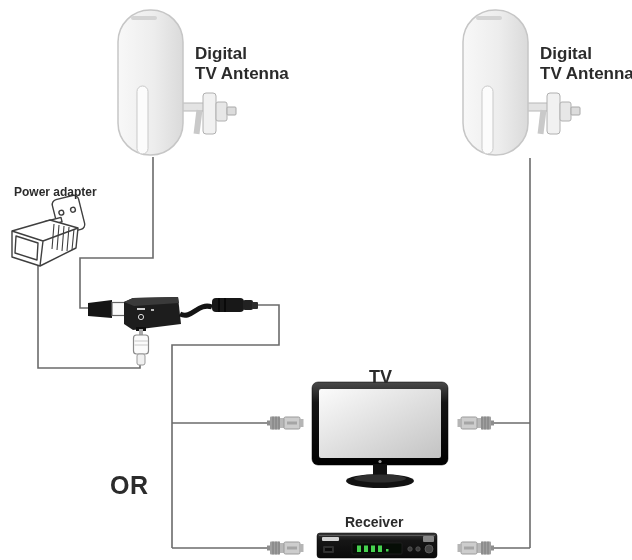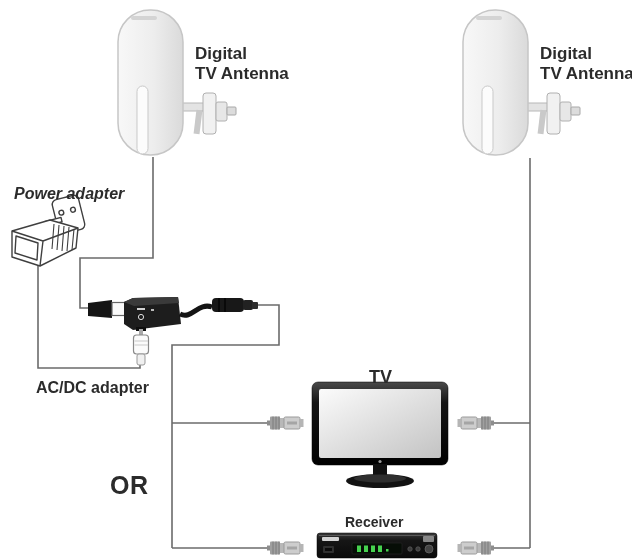--- a/index.html
+++ b/index.html
@@ -3,21 +3,21 @@
 <meta charset="utf-8">
 <style>
   html,body{margin:0;padding:0;background:#fff;}
   #canvas{position:relative;width:632px;height:560px;background:#ffffff;overflow:hidden;
           font-family:"Liberation Sans",sans-serif;}
   #art{position:absolute;left:0;top:0;}
   .label{position:absolute;font-family:"Liberation Sans",sans-serif;font-weight:700;
          color:#2b2b2b;white-space:nowrap;}
   #lbl-antenna-left{left:195px;top:44px;font-size:17px;line-height:20px;}
   #lbl-antenna-right{left:540px;top:44px;font-size:17px;line-height:20px;}
-  #lbl-power-adapter{left:14px;top:185px;font-size:16px;font-style:italic;}
+  #lbl-power-adapter{left:14px;top:185px;font-size:12px;}
   #lbl-power-inserter{left:125px;top:279px;font-size:16px;}
   #lbl-acdc{left:36px;top:379px;font-size:16px;}
   #lbl-tv{left:369px;top:367px;font-size:18px;}
   #lbl-receiver{left:345px;top:514px;font-size:14px;}
   #lbl-or{left:110px;top:471px;font-size:25px;letter-spacing:0.5px;}
 </style>
 </head>
 <body>
 
 <div id="canvas">
@@ -174,21 +174,20 @@
   </div>
 
   <div class="label" id="lbl-antenna-right">
     <div>Digital</div>
     <div>TV Antenna</div>
   </div>
 
   <div class="label" id="lbl-power-adapter">Power adapter</div>
 
 
-  <div class="label" id="lbl-acdc">AC/DC adapter</div>
 
   <div class="label" id="lbl-tv">TV</div>
 
   <div class="label" id="lbl-receiver">Receiver</div>
 
   <div class="label" id="lbl-or">OR</div>
 
 </div>
 
 </body></html>

